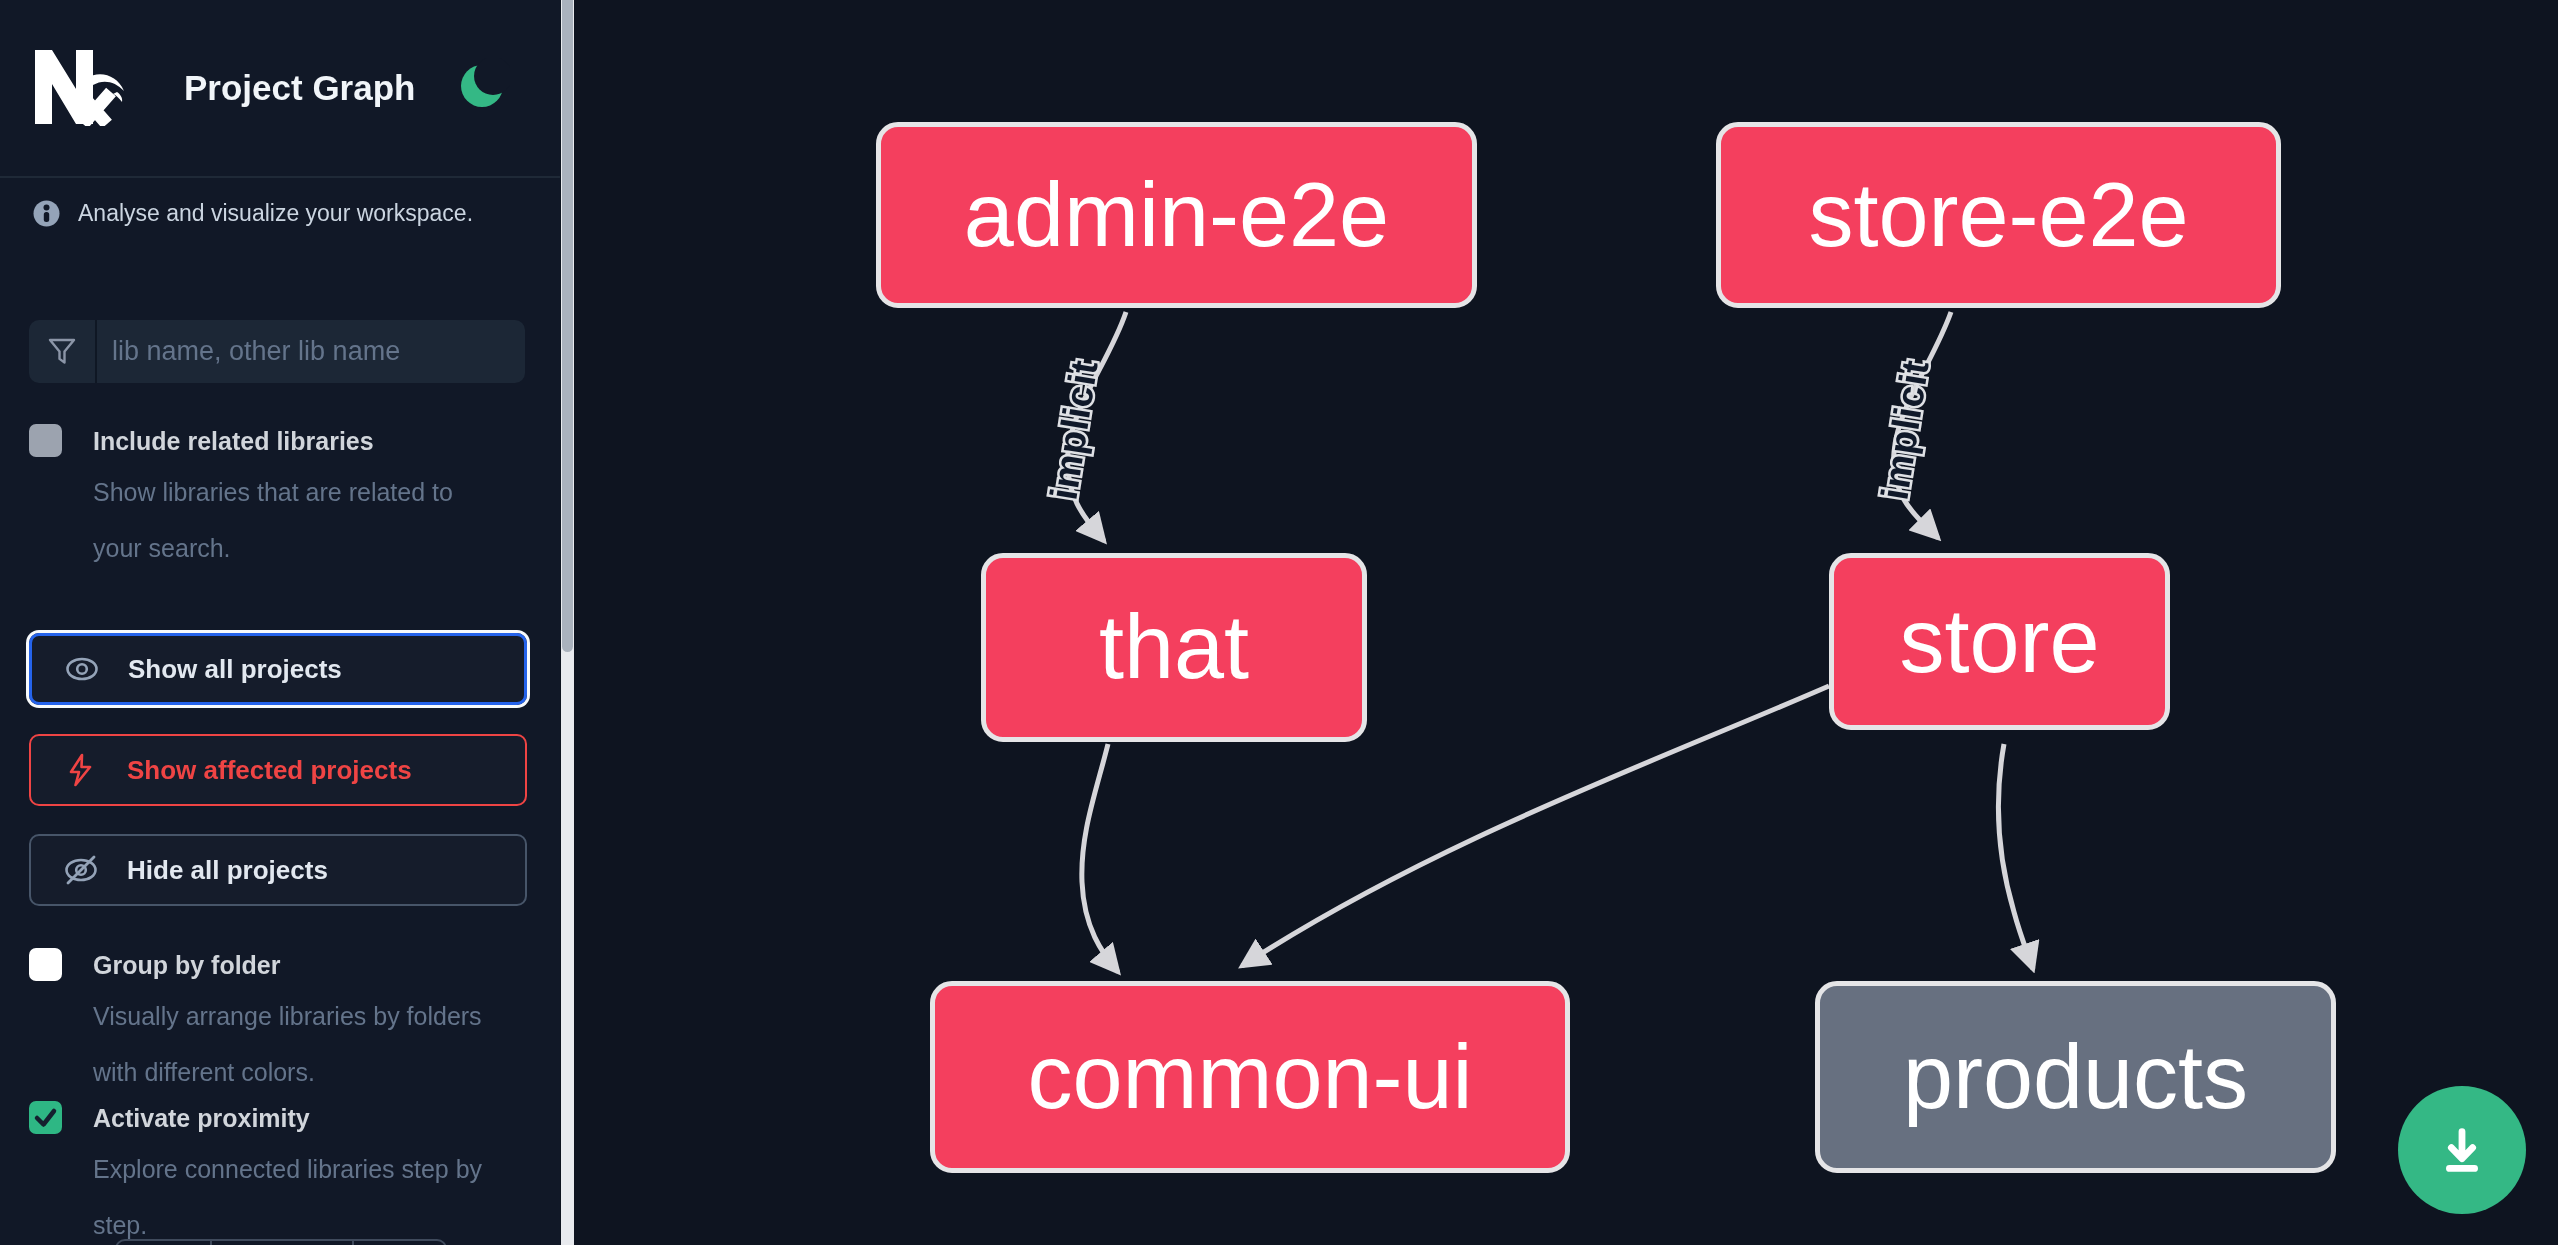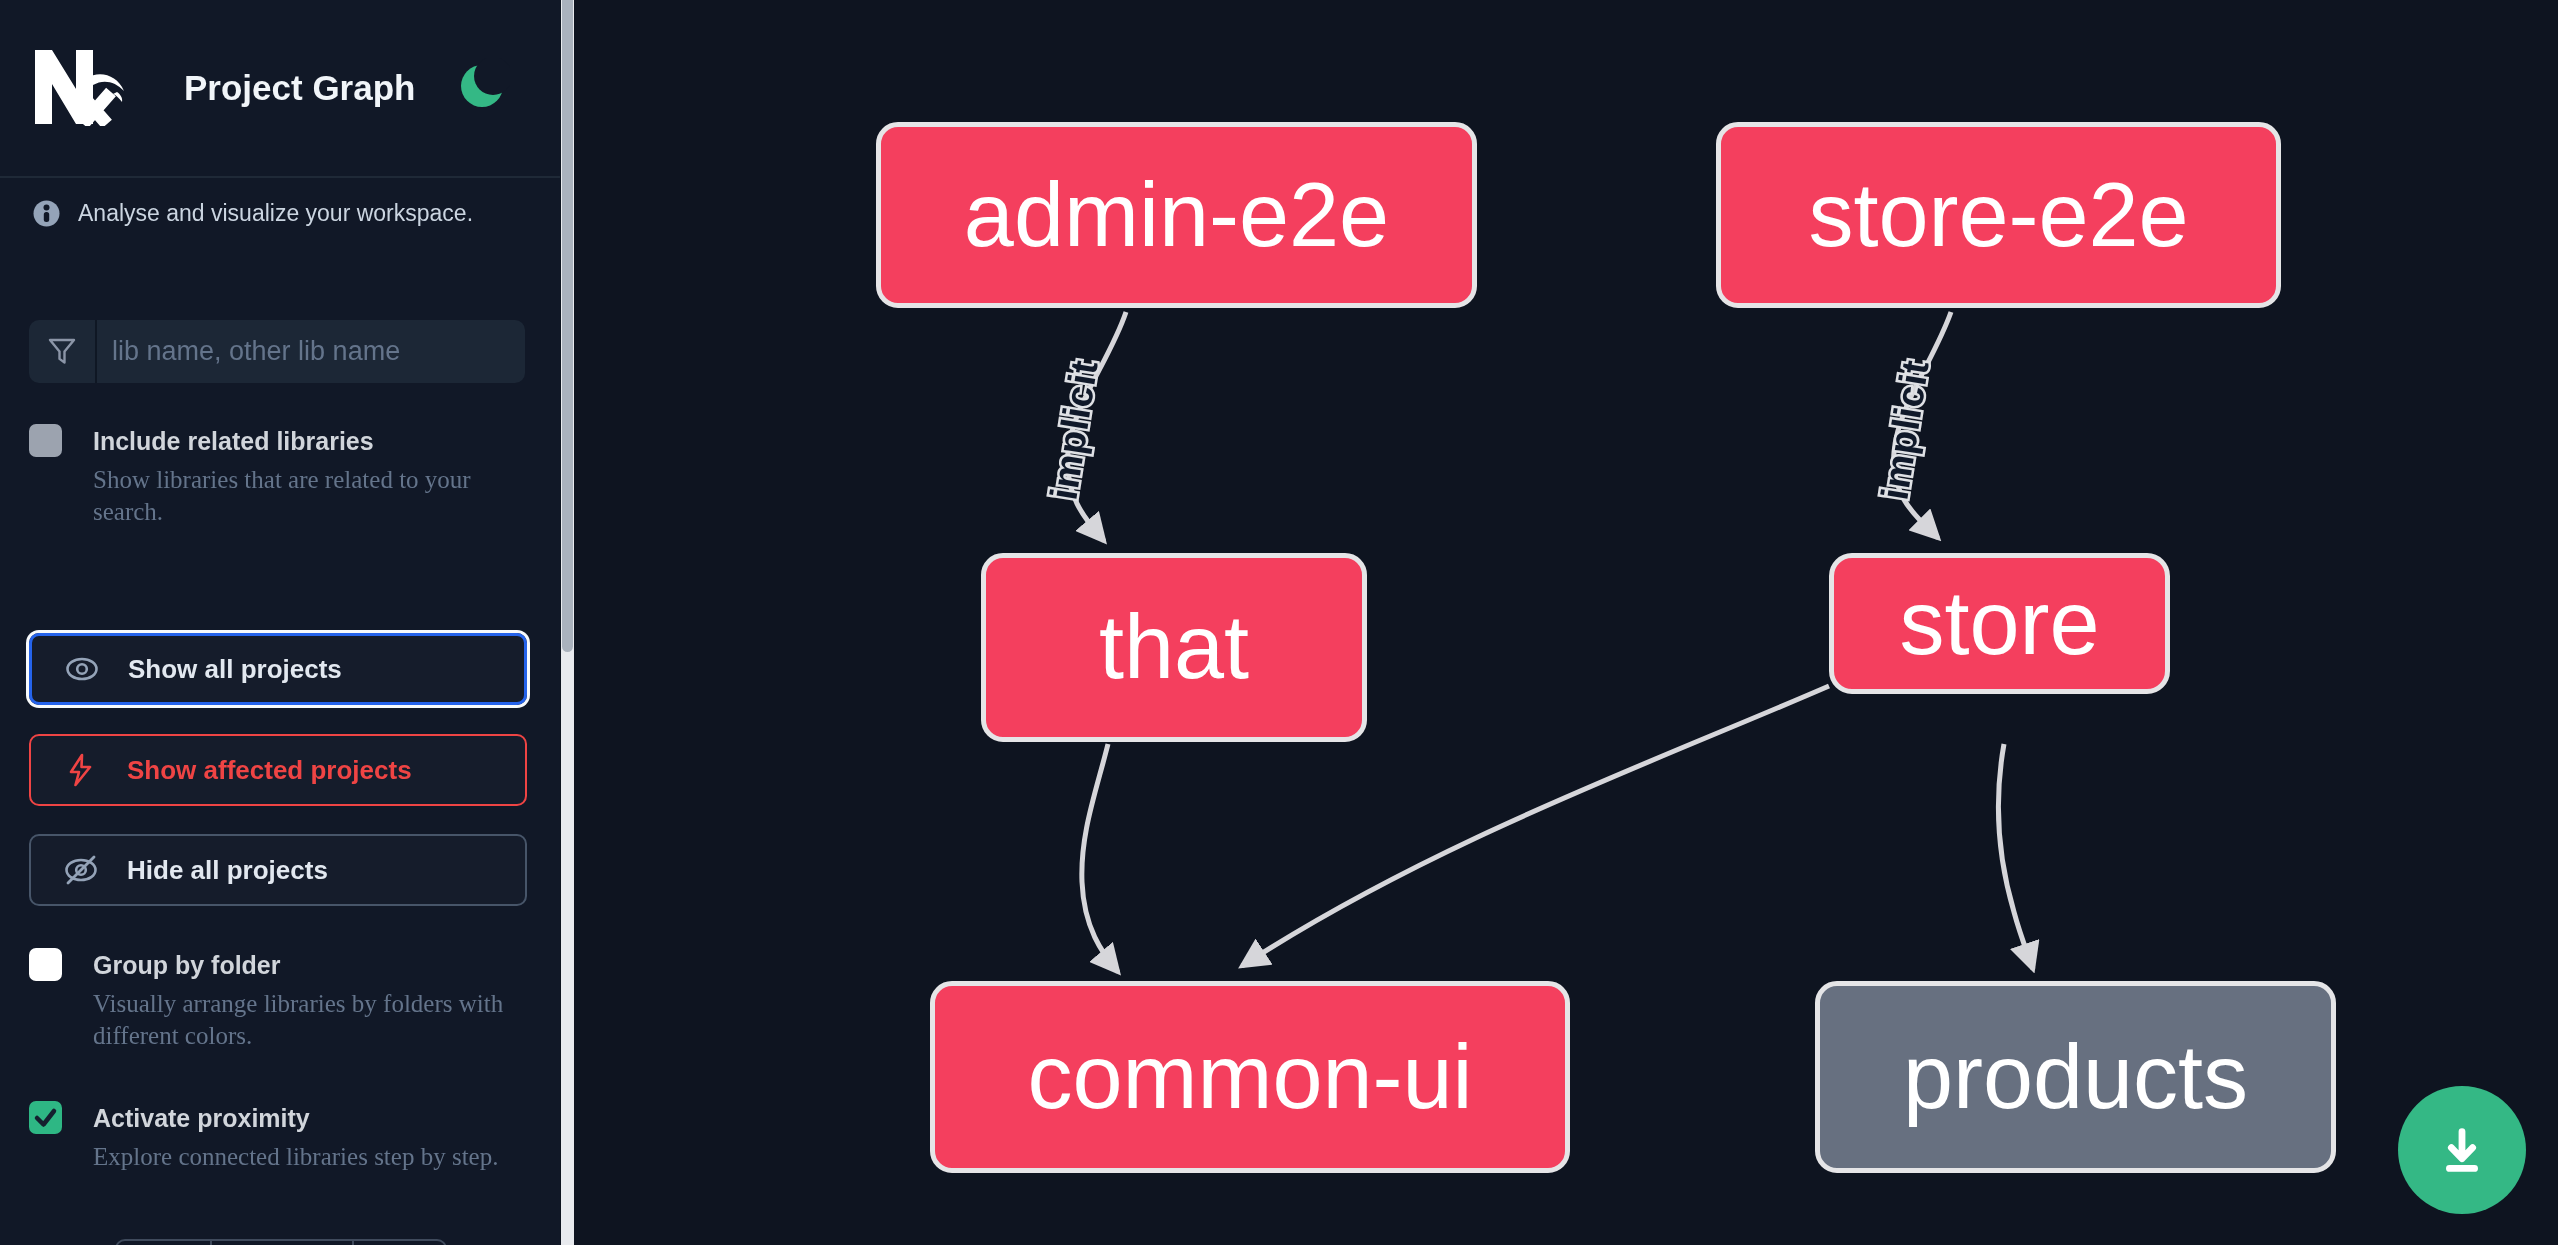--- a/index.html
+++ b/index.html
@@ -16,21 +16,21 @@
   .search-box{position:absolute;left:29px;top:320px;width:496px;height:63px;background:#1c2736;border-radius:10px;display:flex;align-items:stretch;}
   .search-icon-cell{width:66px;display:flex;align-items:center;justify-content:center;border-right:2px solid #0f1724;}
   .search-box input{flex:1;background:transparent;border:none;outline:none;color:#cbd5e1;font-size:27px;padding:0 4px 0 15px;font-family:"Liberation Sans",sans-serif;}
   .search-box input::placeholder{color:#64748b;}
   .cb-row{position:absolute;left:29px;}
   .cb-box{position:absolute;left:0;top:0;width:33px;height:33px;border-radius:7px;}
   .cb-gray{background:#9ca3af;}
   .cb-white{background:#ffffff;}
   .cb-green{background:#2eb784;display:flex;align-items:center;justify-content:center;}
   .cb-label{position:absolute;left:64px;top:3px;font-size:25px;font-weight:700;color:#d1d5db;white-space:nowrap;}
-  .cb-desc{position:absolute;left:64px;top:40px;width:415px;font-size:25px;line-height:32px;color:#64748b;font-family:Liberation Serif, serif;}
+  .cb-desc{position:absolute;left:64px;top:40px;width:415px;font-size:25px;line-height:56px;color:#64748b;}
   .sb-btn{position:absolute;left:29px;width:498px;height:72px;border-radius:10px;background:rgba(255,255,255,0.02);
           display:flex;align-items:center;gap:28px;padding-left:32px;box-sizing:border-box;cursor:pointer;margin-top:26px;}
   .sb-btn .lbl{font-size:26px;font-weight:700;color:#e2e8f0;}
   #btn-show-all{top:607px;border:3px solid #2563eb;box-shadow:0 0 0 3px #f8fafc;}
   #btn-show-affected{top:708px;border:2px solid #ef4444;}
   #btn-show-affected .lbl{color:#ef4444;}
   #btn-hide-all{top:808px;border:2px solid #475569;}
   #bottom-seg{position:absolute;left:115px;top:1239px;width:328px;height:26px;border:2px solid #3f4a5c;
               border-radius:10px 10px 0 0;display:flex;}
   #bottom-seg .seg{border-right:2px solid #3f4a5c;}
@@ -168,21 +168,21 @@
     </div>
 
     <div class="node node-affected" style="left:1142px;top:122px;width:565px;height:186px;">
       <span>store-e2e</span>
     </div>
 
     <div class="node node-affected" style="left:407px;top:553px;width:386px;height:189px;">
       <span>that</span>
     </div>
 
-    <div class="node node-affected" style="left:1255px;top:553px;width:341px;height:141px;border-radius:23px;">
+    <div class="node node-affected" style="left:1255px;top:553px;width:341px;height:177px;">
       <span>store</span>
     </div>
 
     <div class="node node-affected" style="left:356px;top:981px;width:640px;height:192px;">
       <span>common-ui</span>
     </div>
 
     <div class="node node-plain" style="left:1241px;top:981px;width:521px;height:192px;">
       <span>products</span>
     </div>

